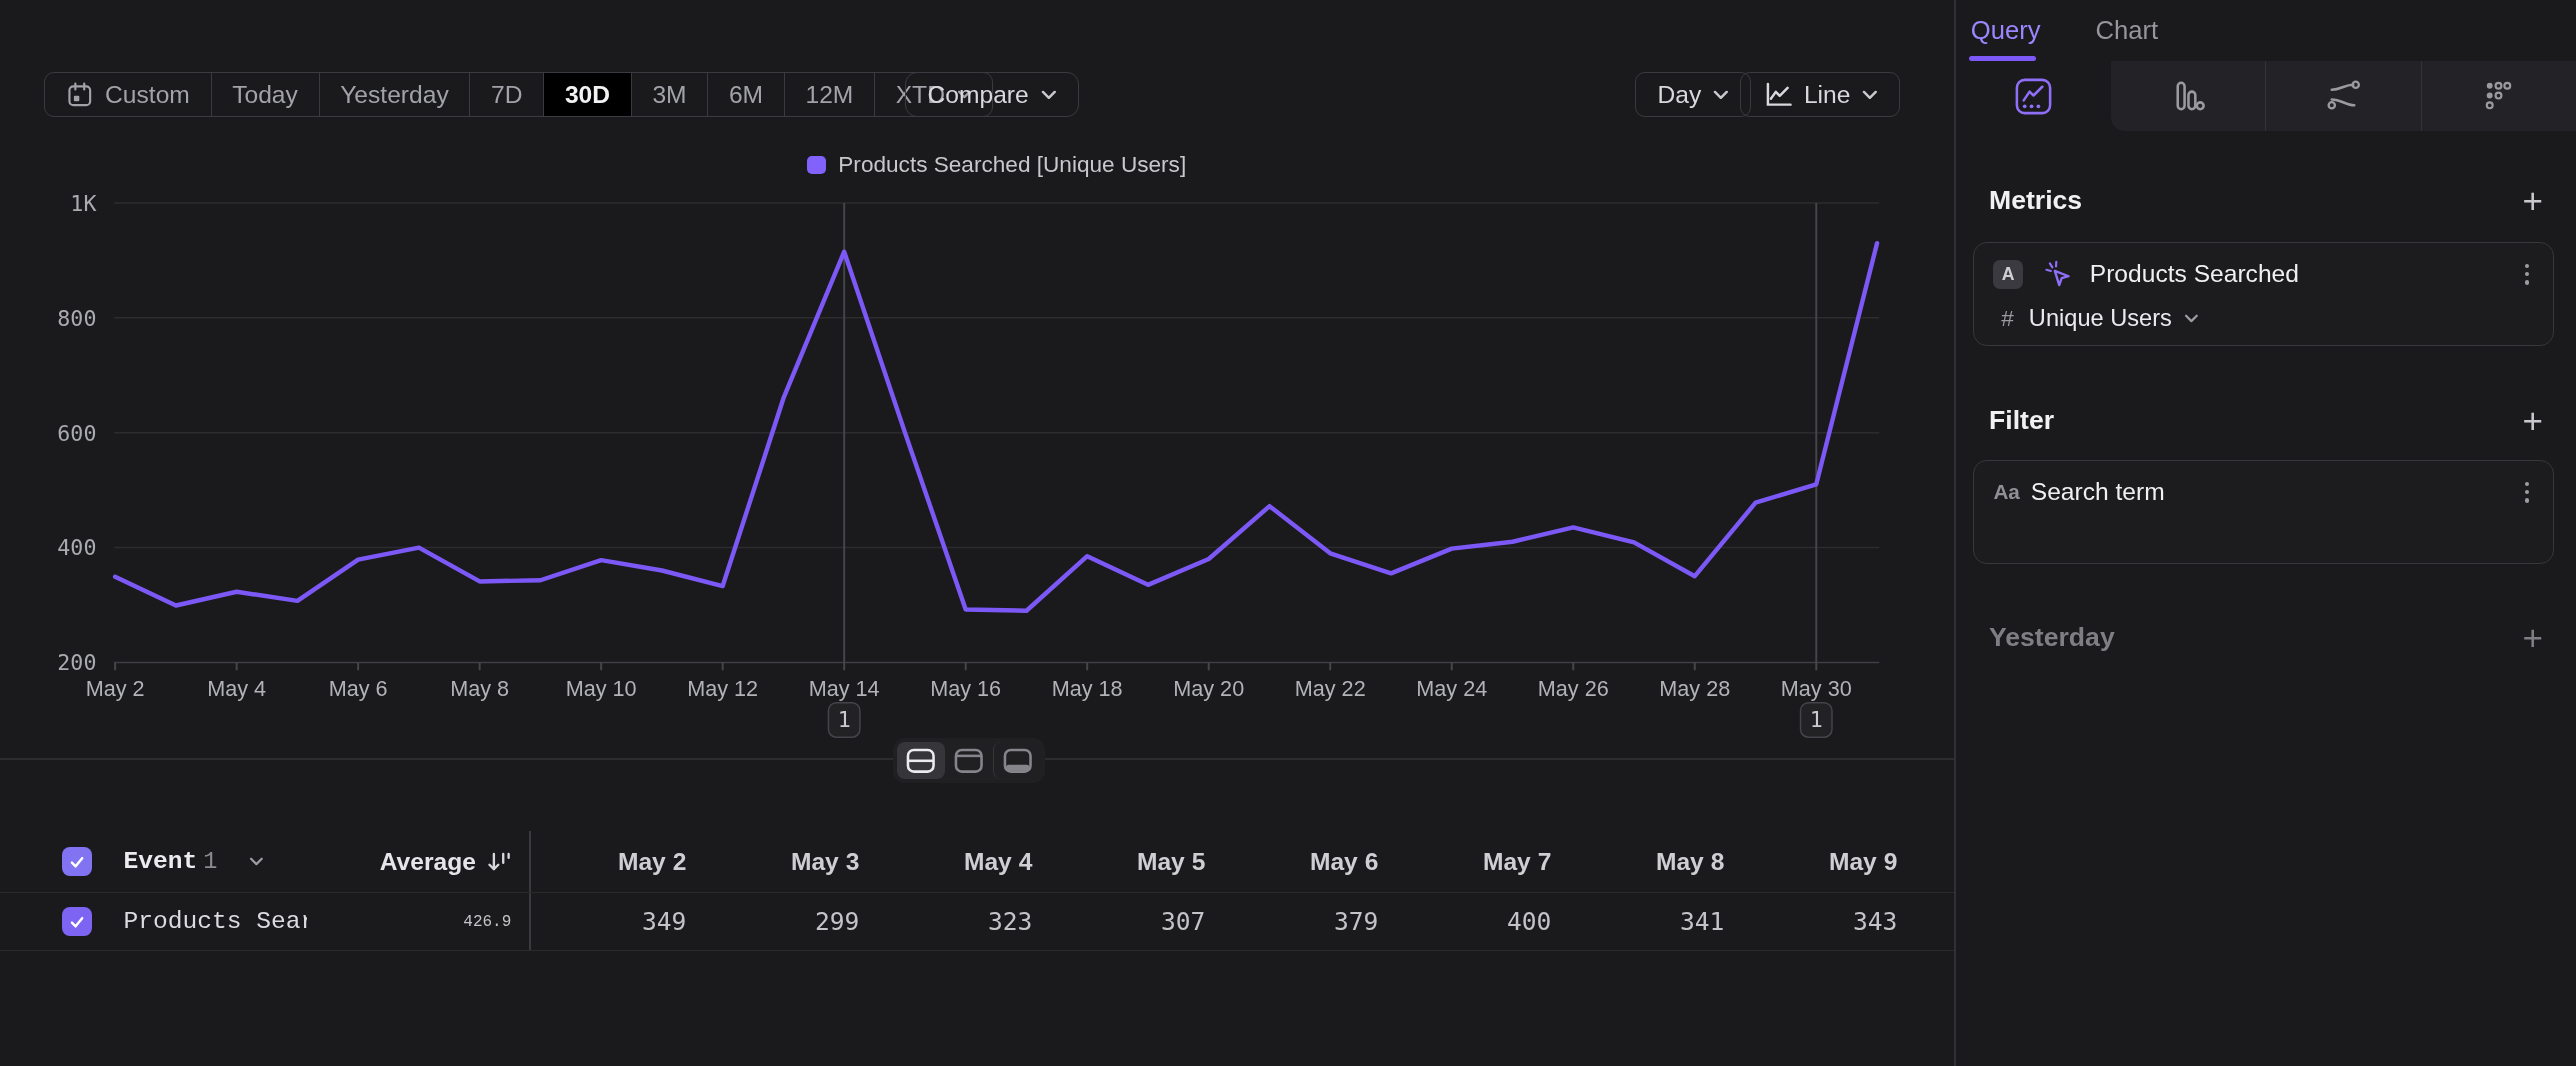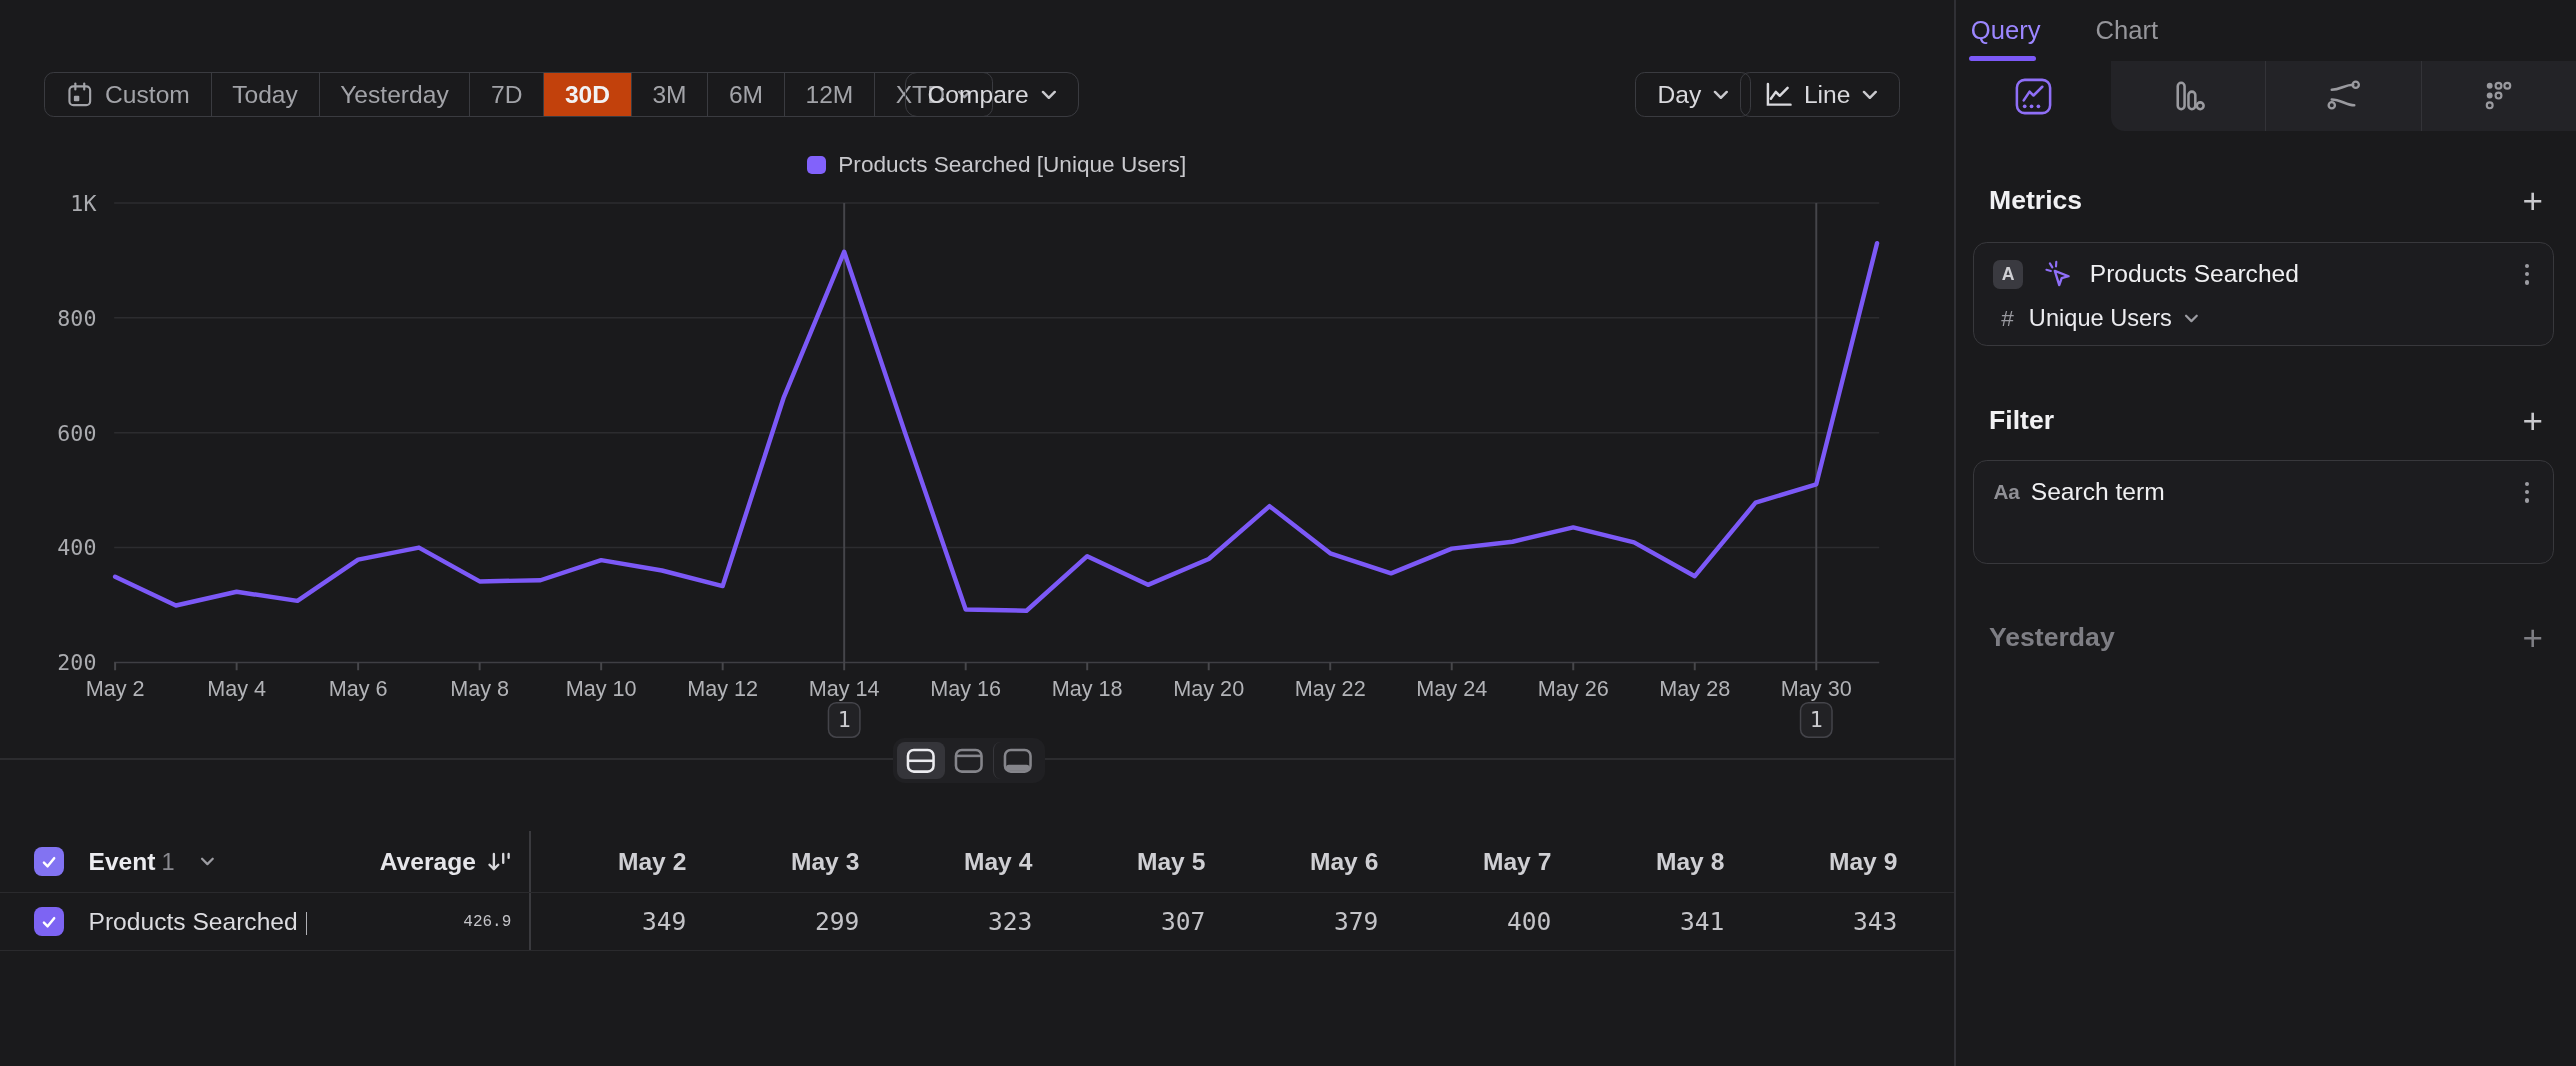--- a/index.html
+++ b/index.html
@@ -6,21 +6,21 @@
   html,body { background:#141416; }
   body { font-family:"Liberation Sans", sans-serif; }
   #app { position:relative; width:2576px; height:1067px; background:#1a1a1c; overflow:hidden; color:#e8e8ea; }
 
   
   .toolbar-group { position:absolute; left:44px; top:72px; height:45px; display:flex; align-items:stretch;
     border:1.5px solid #3a3b40; border-radius:9.8px; overflow:hidden; }
   .tb-btn { display:flex; align-items:center; gap:11.8px; padding:0 20.7px; font-size:24.6px; color:#a2a3a8;
     border-right:1.5px solid #3a3b40; cursor:pointer; white-space:nowrap; background:transparent; }
   .tb-btn:last-child { border-right:none; }
-  .tb-btn.active { background:#c2410c; color:#f2f2f4; font-weight:700; }
+  .tb-btn.active { background:#000000; color:#f2f2f4; font-weight:700; }
   .btn { display:flex; align-items:center; gap:11.8px; height:45px; padding:0 21.6px; font-size:24.6px; color:#d9d9dd;
     border:1.5px solid #3a3b40; border-radius:9.8px; cursor:pointer; white-space:nowrap; }
   .btn-compare { position:absolute; left:905px; top:72px;border-radius:12px; }
   .btn-day { position:absolute; left:1635px; top:72px; }
   .btn-line { position:absolute; left:1740px; top:72px; }
   .chev { display:inline-block; }
 
   
   .legend-row { position:absolute; left:114px; top:152px; width:1765px; display:flex; justify-content:center; }
   .legend-item { display:flex; align-items:center; gap:12.8px; }
@@ -48,21 +48,21 @@
     border-radius:7.9px; border-left:1px solid #36363b; }
   .vt-btn:first-child { border-left:none; }
   .vt-btn.active { background:#35353a; border-left:none; }
   .vt-btn.active + .vt-btn { border-left:none; }
 
   
   .data-table { position:absolute; left:0; top:831px; width:1954px; }
   .t-row { display:grid; grid-template-columns:307px 222px repeat(8, 173px); align-items:center; height:61px; }
   .t-row.head { height:61px; }
   .t-row.body { height:59px; border-top:1.5px solid #2a2a2d; border-bottom:1.5px solid #2a2a2d; }
-  .t-c1 { display:flex; align-items:center; gap:25px; padding-left:34px; overflow:hidden; }
+  .t-c1 { display:flex; align-items:center; gap:32px; padding-left:62px; overflow:hidden;font-family:Liberation Mono, monospace; }
   .t-avg { display:flex; align-items:center; justify-content:flex-end; gap:9.8px; padding-right:17.7px; }
   .t-date { text-align:right; padding-right:15.7px; font-size:24.6px; color:#cfcfd3; font-weight:700; }
   .t-date.first, .t-val.first { border-left:2px solid #3a3a3e; height:100%; display:flex; align-items:center; justify-content:flex-end; }
   .t-val { text-align:right; padding-right:15.7px; font-family:"DejaVu Sans Mono", monospace; font-size:24.6px; color:#c4c4c8; justify-content:flex-end; display:flex; align-items:center; height:100%; }
   .checkbox { width:29.5px; height:29.5px; border-radius:7.9px; display:flex; align-items:center; justify-content:center; flex:none; cursor:pointer; }
   .event-label { font-size:24.6px; font-weight:700; color:#ececf0; }
   .event-count { font-size:23.6px; color:#8a8a90; margin-left:5.9px; }
   .avg-label { font-size:24.6px; font-weight:700; color:#e6e6ea; }
   .avg-value { font-family:Liberation Mono, monospace; font-size:16px; color:#c4c4c8; }
   .row-name { font-size:24.6px; color:#dcdce0; white-space:nowrap; }

